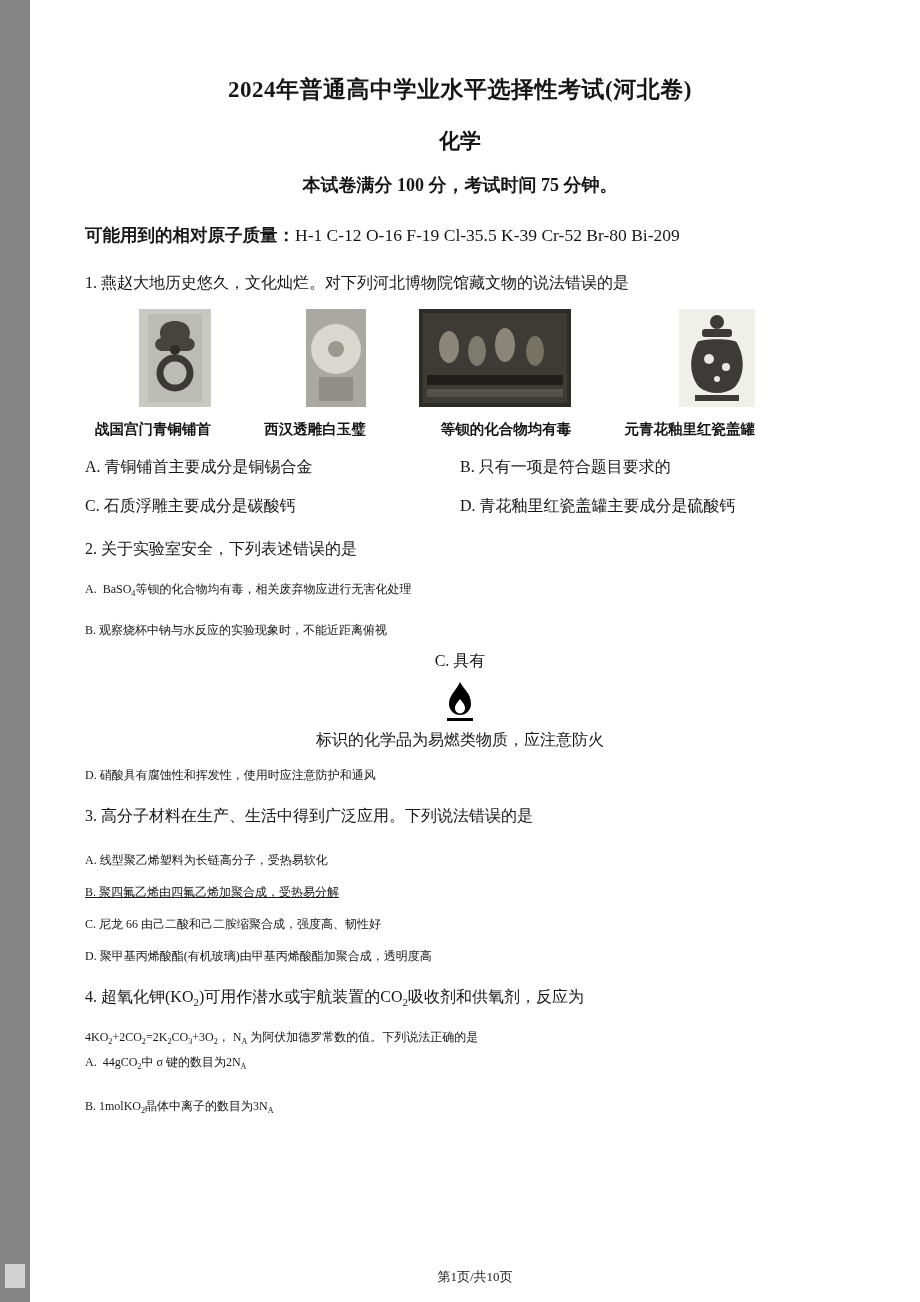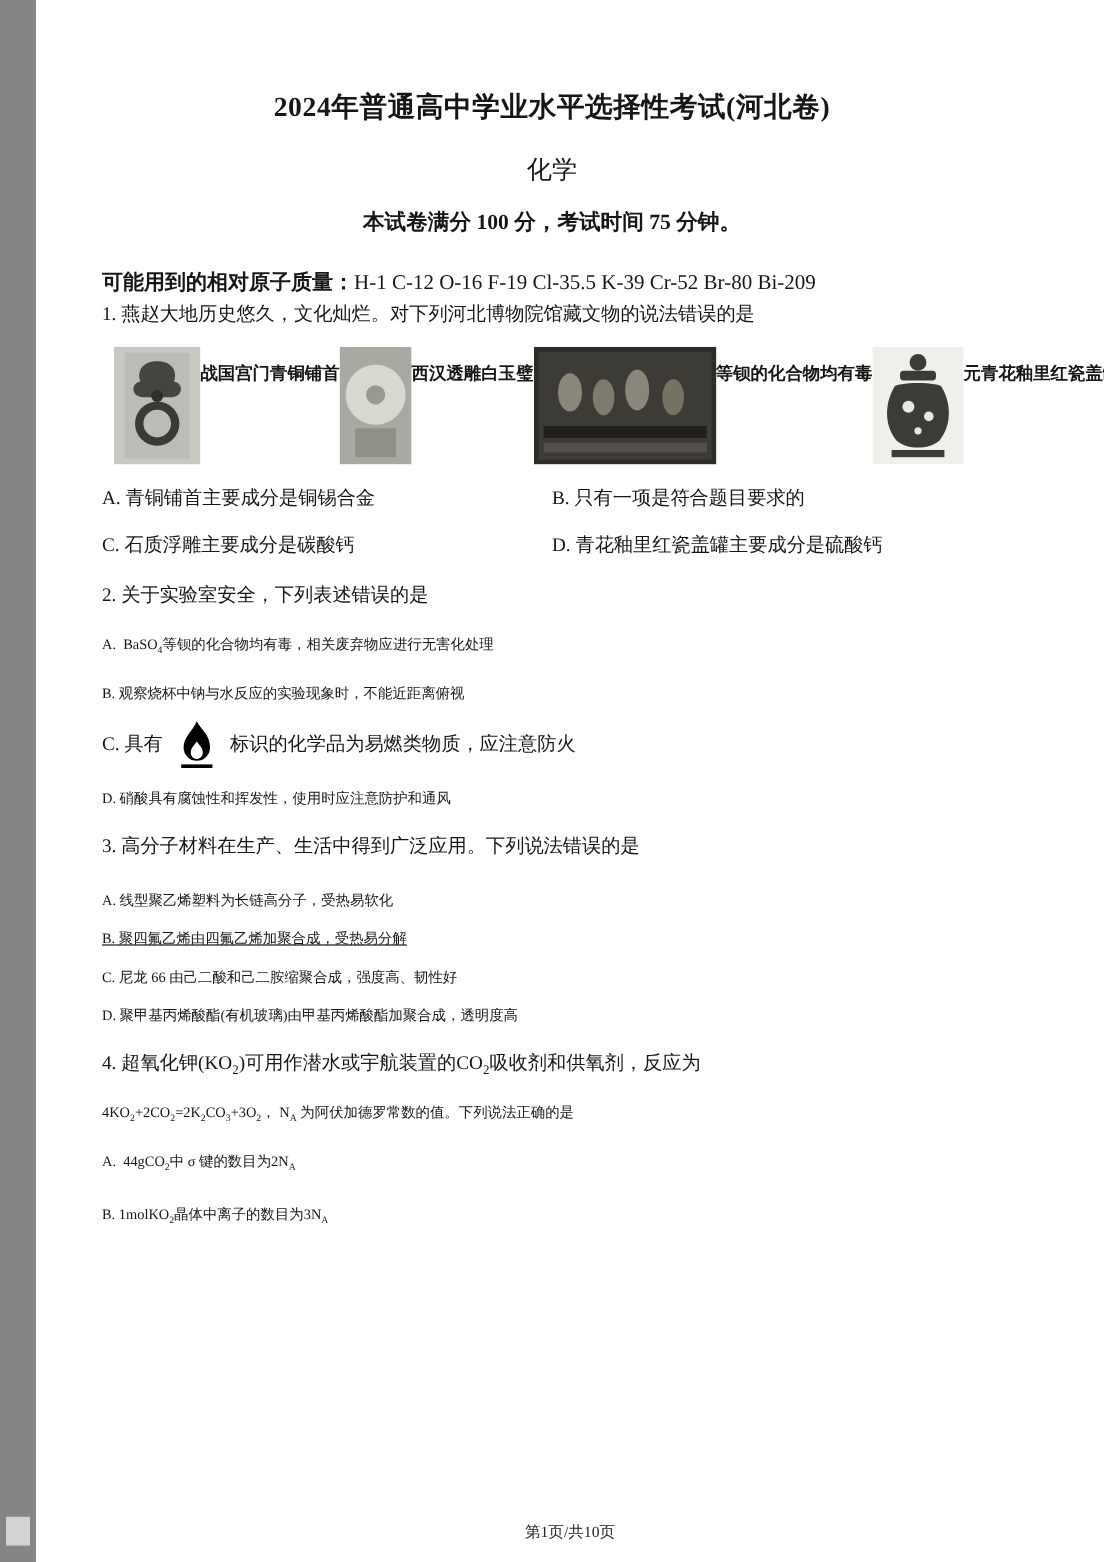--- a/index.html
+++ b/index.html
@@ -18,37 +18,37 @@
   .scroll-thumb {
     position:absolute; left:5px; bottom:14px; width:20px; height:24px;
     background:#d2d2d2;
   }
   .page {
     position:absolute; left:30px; top:0; width:890px; height:1302px;
     background:#ffffff;
     padding:74px 85px 0 55px;
   }
   .title { font-size:23px; font-weight:bold; text-align:center; letter-spacing:.5px; }
-  .subject { font-size:21px; font-weight:normal; text-align:center; margin-top:22px; }
+  .subject { font-size:21px; font-weight:bold; text-align:center; margin-top:22px; }
   .exam-info { font-size:18px; font-weight:bold; text-align:center; margin-top:18px; }
   .atomic-line { margin-top:26px; font-size:17.5px; }
   .atomic-line .lbl { font-weight:bold; }
   .section-heading { margin-top:18px; font-size:17.5px; font-weight:bold; line-height:1.9; }
-  .stem { margin-top:4px; font-size:16px; line-height:1.5; }
+  .stem { margin-top:24px; font-size:16px; line-height:1.5; }
   .artifact-row {
     margin-top:14px; margin-left:10px;
     width:660px; display:flex; justify-content:space-between; align-items:flex-end;
   }
-  .artifact { display:flex; flex-direction:row; align-items:flex-start; }
+  .artifact { display:flex; flex-direction:column; align-items:flex-end; }
   .artifact .caption { margin-top:13px; font-size:14.5px; font-weight:bold; white-space:nowrap; }
   .opt-grid { display:flex; margin-top:18px; font-size:16px; }
   .opt-grid .opt-left { width:375px; }
   .opt { font-size:16px; }
   .opt-block { margin-top:20px; font-size:12px; }
-  .opt-icon-row { margin-top:12px; display:flex; align-items:center; gap:8px; font-size:16px; }
+  .opt-icon-row { margin-top:12px; display:flex; align-items:center; gap:8px; font-size:16px;flex-direction:column; }
   sub { font-size:0.68em; }
   .footer {
     position:absolute; bottom:16px; left:0; width:100%;
     text-align:center; font-size:13px; color:#222;
   }
   svg { display:block; }
 </style>
 </head>
 <body>
 
@@ -153,18 +153,18 @@
     <div class="opt-block" style="margin-top:16px;">D. 硝酸具有腐蚀性和挥发性，使用时应注意防护和通风</div>
 
     <div class="stem" style="margin-top:20px;">3. 高分子材料在生产、生活中得到广泛应用。下列说法错误的是</div>
     <div class="opt-block" style="margin-top:24px;">A. 线型聚乙烯塑料为长链高分子，受热易软化</div>
     <div class="opt-block" style="margin-top:15px;text-decoration:underline;">B. 聚四氟乙烯由四氟乙烯加聚合成，受热易分解</div>
     <div class="opt-block" style="margin-top:15px;">C. 尼龙 66 由己二酸和己二胺缩聚合成，强度高、韧性好</div>
     <div class="opt-block" style="margin-top:15px;">D. 聚甲基丙烯酸酯(有机玻璃)由甲基丙烯酸酯加聚合成，透明度高</div>
 
     <div class="stem" style="margin-top:20px;">4. 超氧化钾(KO<sub>2</sub>)可用作潜水或宇航装置的CO<sub>2</sub>吸收剂和供氧剂，反应为</div>
     <div class="opt-block" style="margin-top:18px;">4KO<sub>2</sub>+2CO<sub>2</sub>=2K<sub>2</sub>CO<sub>3</sub>+3O<sub>2</sub>，&nbsp;N<sub>A</sub>&nbsp;为阿伏加德罗常数的值。下列说法正确的是</div>
-    <div class="opt-block" style="margin-top:24px;">A.&nbsp;&nbsp;44gCO<sub>2</sub>中 σ 键的数目为2N<sub>A</sub></div>
+    <div class="opt-block" style="margin-top:8px;">A.&nbsp;&nbsp;44gCO<sub>2</sub>中 σ 键的数目为2N<sub>A</sub></div>
     <div class="opt-block" style="margin-top:26px;">B. 1molKO<sub>2</sub>晶体中离子的数目为3N<sub>A</sub></div>
 
     <div class="footer">第1页/共10页</div>
   </div>
 </div>
 
 </body></html>

